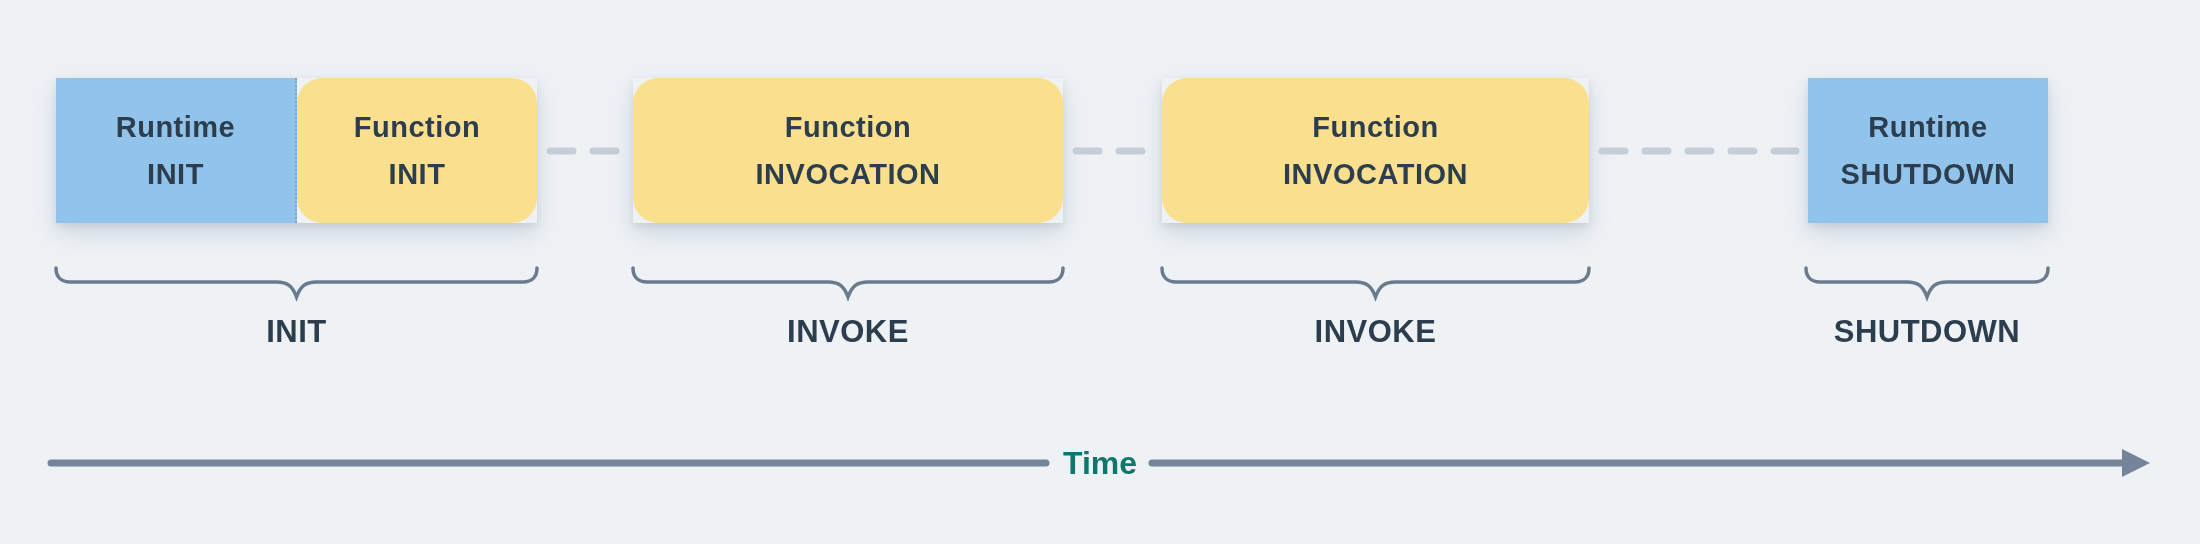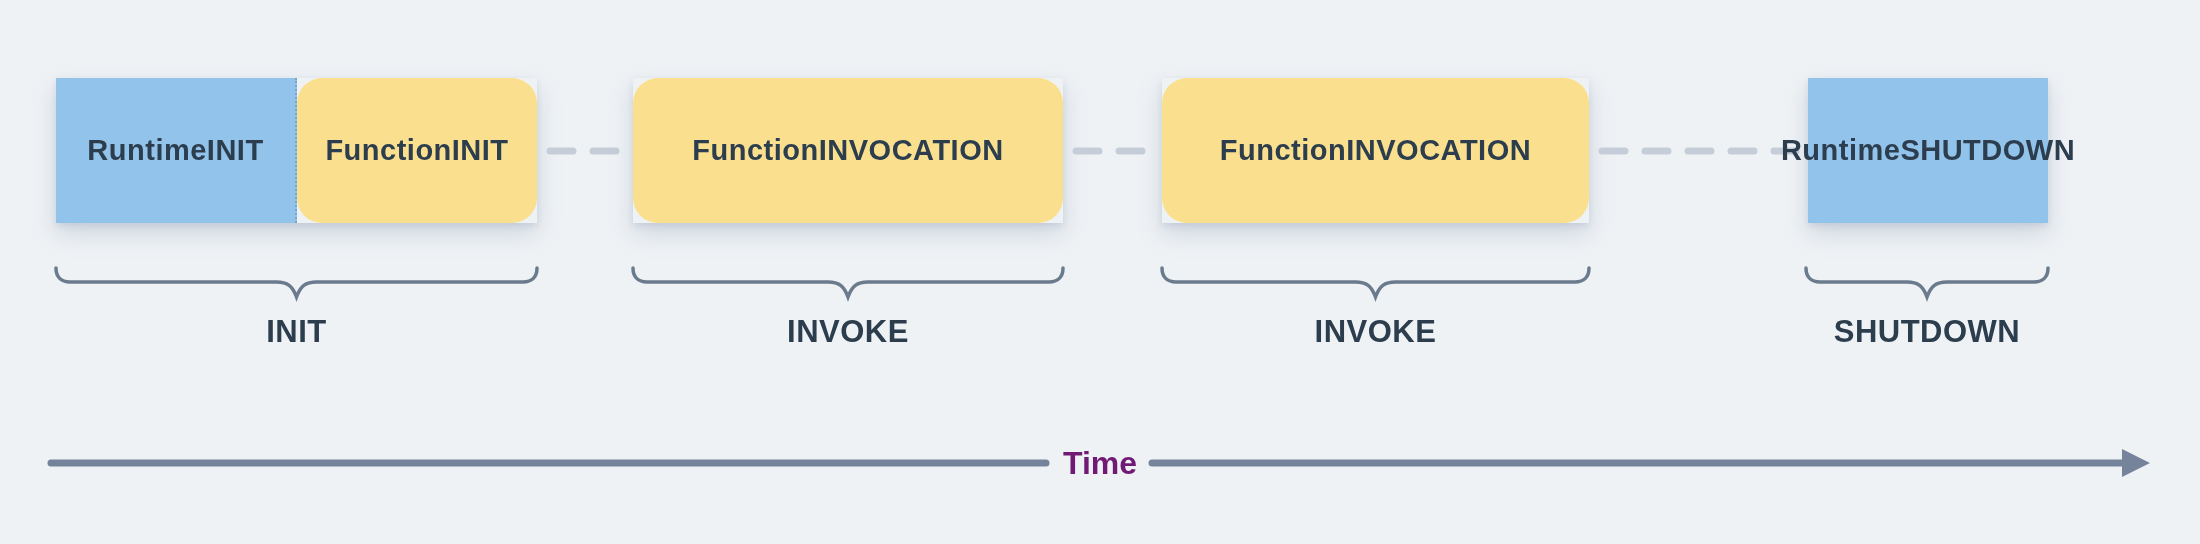--- a/index.html
+++ b/index.html
@@ -19,21 +19,21 @@
   .box-group {
     position: absolute;
     top: 78px;
     height: 145px;
     display: flex;
     box-shadow: 0 10px 22px rgba(125, 145, 170, 0.30), 0 3px 6px rgba(125,145,170,0.18);
   }
   .box {
     height: 145px;
     display: flex;
-    flex-direction: row;
+    flex-direction: column;
     align-items: center;
     justify-content: center;
     text-align: center;
     color: #2c3d4e;
     font-size: 29px;
     line-height: 47px;
     font-weight: 600;
     letter-spacing: 0.5px;
   }
   .box.blue   { background: #92c3ea; }
@@ -83,21 +83,21 @@
   .time-label {
     position: absolute;
     left: 1040px;
     top: 446px;
     width: 120px;
     height: 34px;
     line-height: 34px;
     text-align: center;
     font-size: 32px;
     font-weight: 700;
-    color: #701a75;
+    color: #0f766e;
   }
 </style>
 </head>
 <body>
 
 <div class="canvas">
 
   <div class="box-group g1">
     <div class="box blue seg-a divider-right">
       <span>Runtime</span>

